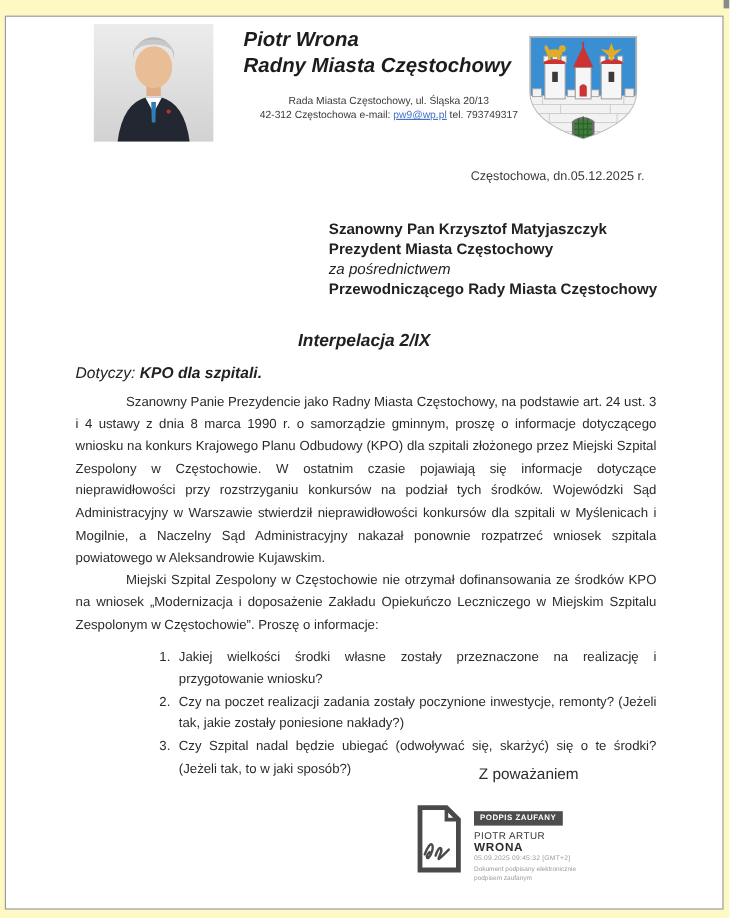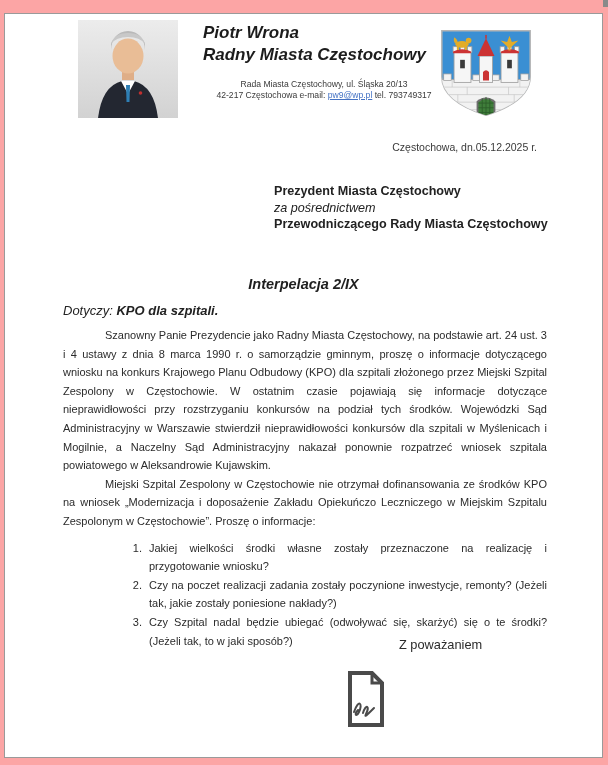--- a/index.html
+++ b/index.html
@@ -1,17 +1,17 @@
 <!DOCTYPE html>
 <html><head>
 <meta charset="utf-8">
 <style>
   html,body { margin:0; padding:0; background:#ffffff; }
   .page {
-    position:relative; width:608px; height:765px; background:#fca5a5;
+    position:relative; width:608px; height:765px; background:#fef9c3;
     font-family:"Liberation Sans","DejaVu Sans",sans-serif; color:#2e2e2e;
     overflow:hidden;
   }
   .corner-artifact { position:absolute; right:0; top:0; width:5px; height:7px; background:#8a8a8a; }
   .frame {
     position:absolute; left:4px; top:13px; width:597px; height:743px;
     border:1px solid #9a9a9a; background:#fff;
   }
   
   .photo { position:absolute; left:73px; top:5px; width:100px; height:100px; }
@@ -71,21 +71,21 @@
         <path d="M33,24 Q36,13 50,13 Q64,13 67,24 Q62,17 50,17 Q38,17 33,24 Z" fill="#c8c8c8"></path>
         <circle cx="62.5" cy="73" r="1.8" fill="#c03030"></circle>
       </svg>
     </div>
 
     <div class="nameblock">
       <div class="name">Piotr Wrona</div>
       <div class="role">Radny Miasta Częstochowy</div>
       <div class="contact">
         <div>Rada Miasta Częstochowy, ul. Śląska 20/13</div>
-        <div><span>42-217 Częstochowa  e-mail: </span><a href="#">pw9@wp.pl</a><span> tel. 793749317</span></div>
+        <div><span>42-312 Częstochowa  e-mail: </span><a href="#">pw9@wp.pl</a><span> tel. 793749317</span></div>
       </div>
     </div>
 
     <div class="crest">
       <svg width="94" height="92" viewBox="0 0 100 96">
         <defs>
             <clipPath id="shieldClip">
               <path d="M3,3 H97 V52 Q97,78 50,93 Q3,78 3,52 Z"></path>
             </clipPath>
           </defs>
@@ -149,20 +149,21 @@
             <path d="M75,22 L65.5,13.5 L72.5,15 L75,8.5 L77.5,15 L84.5,13.5 Z"></path>
             <rect x="73.8" y="20" width="2.4" height="4"></rect>
           </g>
         </g>
       </svg>
     </div>
 
     <div class="dateline">Częstochowa, dn.05.12.2025 r.</div>
 
     <div class="recipient">
+      <div class="b">Szanowny Pan Krzysztof Matyjaszczyk</div>
       <div class="b">Prezydent Miasta Częstochowy</div>
       <div class="i">za pośrednictwem</div>
       <div class="b">Przewodniczącego Rady Miasta Częstochowy</div>
     </div>
 
     <div class="doc-title">Interpelacja 2/IX</div>
 
     <div class="regarding">
       <span>Dotyczy:</span>
       <span class="strong">KPO dla szpitali.</span>
@@ -179,16 +180,23 @@
     </div>
 
     <div class="closing">Z poważaniem</div>
 
     <div class="stamp">
       <svg class="stamp-icon" viewBox="0 0 40 58">
         <path d="M4,3 H26 L36,13 V55 H4 Z" fill="#ffffff" stroke="#4a4a4a" stroke-width="4" stroke-linejoin="miter"></path>
         <path d="M26,3 V13 H36" fill="none" stroke="#4a4a4a" stroke-width="3"></path>
         <path d="M8,42 C13,28 17,34 13,42 C10,48 8,44 12,40 M17,43 C20,33 24,36 20,44 C18,48 21,45 28,38" fill="none" stroke="#4a4a4a" stroke-width="2" stroke-linecap="round"></path>
       </svg>
+      <div class="stamp-col">
+        <span class="stamp-badge">PODPIS ZAUFANY</span>
+        <div class="stamp-first">PIOTR ARTUR</div>
+        <div class="stamp-last">WRONA</div>
+        <div class="stamp-time">05.09.2025 09:45:32 [GMT+2]</div>
+        <div class="stamp-note">Dokument podpisany elektronicznie podpisem zaufanym</div>
+      </div>
     </div>
 
   </div>
 </div>
 
 </body></html>

